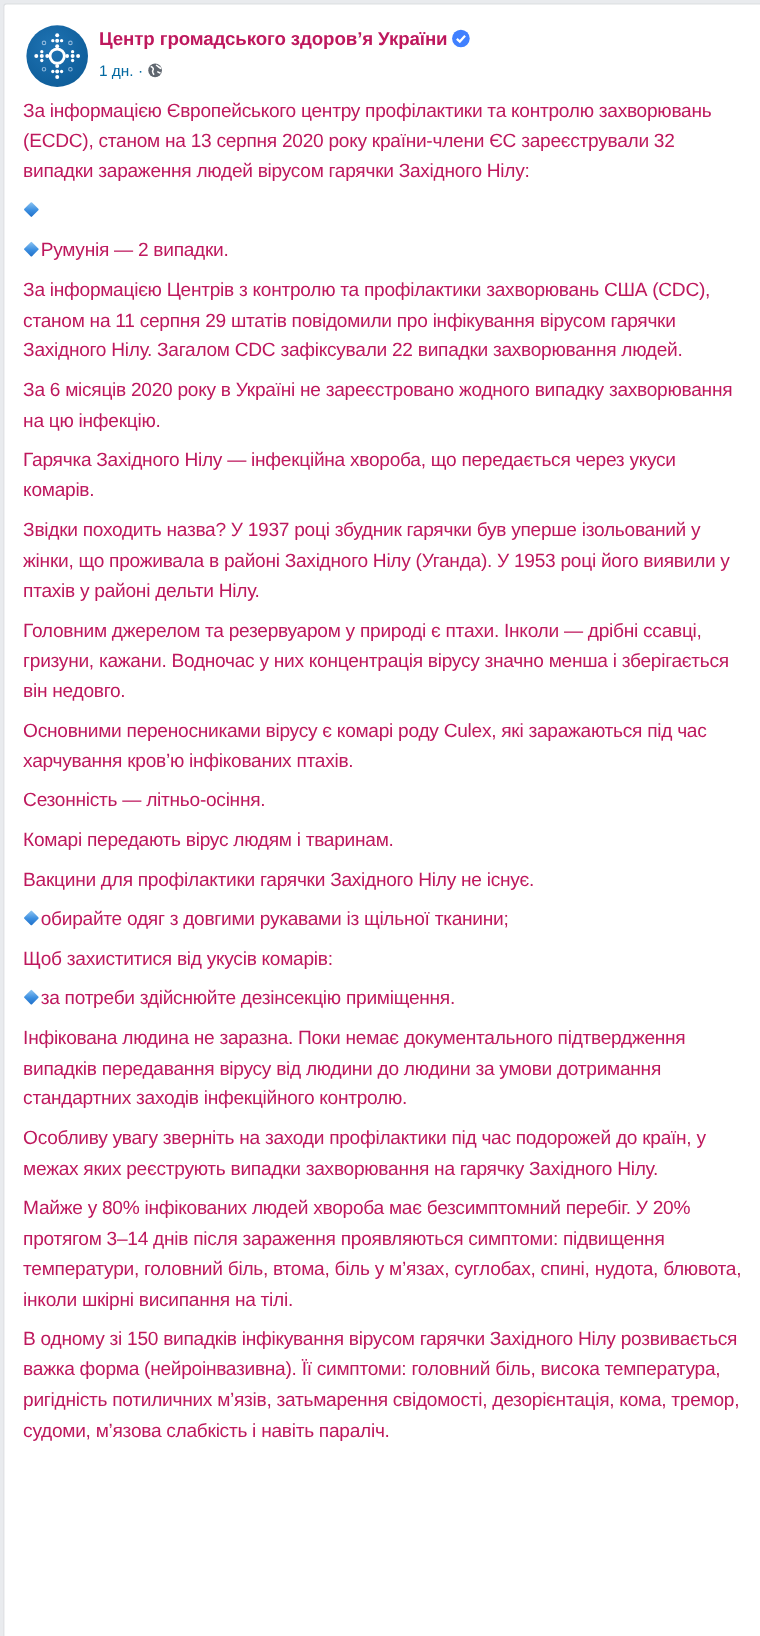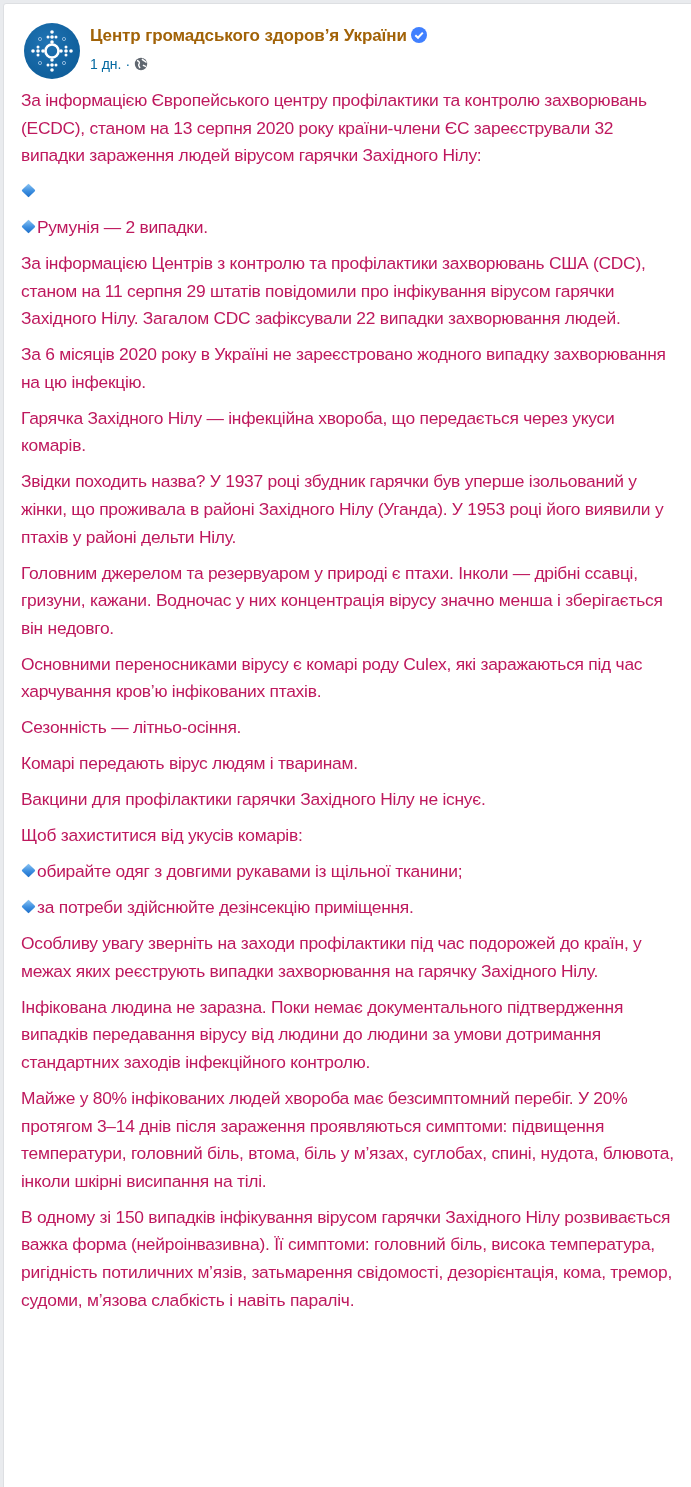--- a/index.html
+++ b/index.html
@@ -10,21 +10,21 @@
     box-sizing: border-box;
   }
   .header { position: absolute; left: 16px; top: 14px; height: 60px; }
   .avatar {
     position: absolute; left: 4px; top: 5px; width: 56px; height: 56px; border-radius: 50%;
     background: radial-gradient(circle at 40% 35%, #1f73b3 0%, #12629f 60%, #0d5a94 100%);
   }
   .avatar svg { position: absolute; left: 0; top: 0; }
   .name-line { position: absolute; left: 70px; top: 8px; white-space: nowrap; }
   .page-name {
-    color: #a16207; font-weight: bold; font-size: 17px; letter-spacing: -0.1px;
+    color: #be185d; font-weight: bold; font-size: 17px; letter-spacing: -0.1px;
     text-decoration: none;
   }
   .verified {
     display: inline-block; width: 16px; height: 16px; border-radius: 50%;
     background: #4080ff; vertical-align: -2px; margin-left: 4px; position: relative;
   }
   .verified svg { position: absolute; left: 0; top: 0; }
   .meta { position: absolute; left: 70px; top: 38px; color: #0369a1; font-size: 14px; white-space: nowrap; }
   .meta .sep { margin: 0 4px; }
   .globe { display: inline-block; width: 14px; height: 14px; vertical-align: -2px; }
@@ -96,21 +96,21 @@
     <p><span class="bullet"></span><span>Румунія — 2 випадки.</span></p>
     <p>За інформацією Центрів з контролю та профілактики захворювань США (CDC), станом на 11 серпня 29 штатів повідомили про інфікування вірусом гарячки Західного Нілу. Загалом CDC зафіксували 22 випадки захворювання людей.</p>
     <p>За 6 місяців 2020 року в Україні не зареєстровано жодного випадку захворювання на цю інфекцію.</p>
     <p>Гарячка Західного Нілу — інфекційна хвороба, що передається через укуси комарів.</p>
     <p>Звідки походить назва? У 1937 році збудник гарячки був уперше ізольований у жінки, що проживала в районі Західного Нілу (Уганда). У 1953 році його виявили у птахів у районі дельти Нілу.</p>
     <p>Головним джерелом та резервуаром у природі є птахи. Інколи — дрібні ссавці, гризуни, кажани. Водночас у них концентрація вірусу значно менша і зберігається він недовго.</p>
     <p>Основними переносниками вірусу є комарі роду Culex, які заражаються під час харчування кров’ю інфікованих птахів.</p>
     <p>Сезонність — літньо-осіння.</p>
     <p>Комарі передають вірус людям і тваринам.</p>
     <p>Вакцини для профілактики гарячки Західного Нілу не існує.</p>
+    <p><span class="bullet"></span><span>обирайте одяг з довгими рукавами із щільної тканини;</span></p>
     <p>Щоб захиститися від укусів комарів:</p>
-    <p><span class="bullet"></span><span>обирайте одяг з довгими рукавами із щільної тканини;</span></p>
     <p><span class="bullet"></span><span>за потреби здійснюйте дезінсекцію приміщення.</span></p>
+    <p>Інфікована людина не заразна. Поки немає документального підтвердження випадків передавання вірусу від людини до людини за умови дотримання стандартних заходів інфекційного контролю.</p>
     <p>Особливу увагу зверніть на заходи профілактики під час подорожей до країн, у межах яких реєструють випадки захворювання на гарячку Західного Нілу.</p>
-    <p>Інфікована людина не заразна. Поки немає документального підтвердження випадків передавання вірусу від людини до людини за умови дотримання стандартних заходів інфекційного контролю.</p>
     <p>Майже у 80% інфікованих людей хвороба має безсимптомний перебіг. У 20% протягом 3–14 днів після зараження проявляються симптоми: підвищення температури, головний біль, втома, біль у м’язах, суглобах, спині, нудота, блювота, інколи шкірні висипання на тілі.</p>
     <p>В одному зі 150 випадків інфікування вірусом гарячки Західного Нілу розвивається важка форма (нейроінвазивна). Її симптоми: головний біль, висока температура, ригідність потиличних м’язів, затьмарення свідомості, дезорієнтація, кома, тремор, судоми, м’язова слабкість і навіть параліч.</p>
   </div>
 </div>
 
 </body></html>

